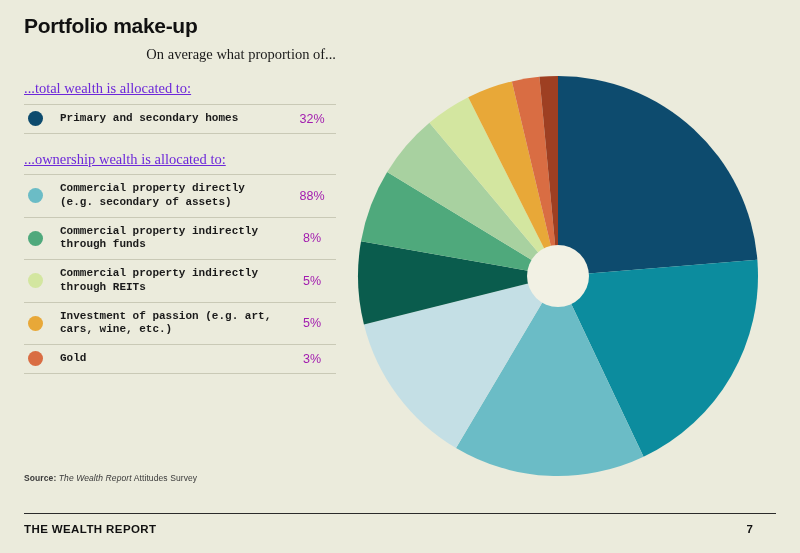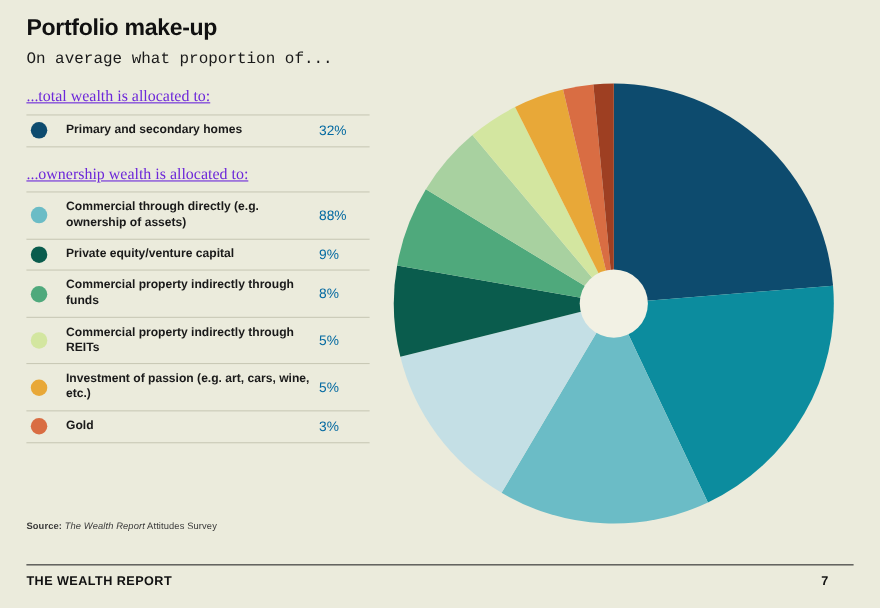--- a/index.html
+++ b/index.html
@@ -34,25 +34,26 @@
 
   .title {
     font-size: 21px;
     font-weight: bold;
     letter-spacing: -0.3px;
     color: #111111;
     line-height: 1.1;
   }
 
   .subtitle {
-    font-family: Liberation Mono, monospace;
+    font-family: Liberation Serif, serif;
     font-size: 14.5px;
     color: #1a1a1a;
     margin-top: 9px;
     line-height: 1.2;
+    text-align: right;
   }
 
   .section-head {
     font-family: "Liberation Serif", serif;
     font-size: 14.5px;
     color: #6d28d9;
     margin-top: 17px;
     margin-bottom: 6px;
     line-height: 1.2;
     text-decoration: underline;
@@ -87,27 +88,28 @@
   }
 
   .cell-label {
     font-size: 11px;
     font-weight: bold;
     line-height: 1.25;
     color: #1a1a1a;
     padding-top: 7px !important;
     padding-bottom: 7px !important;
     padding-right: 6px !important;
+    font-family: Liberation Mono, monospace;
   }
 
   .cell-value {
     font-size: 12.5px;
-    text-align: left;
+    text-align: center;
     white-space: nowrap;
-    color: #0369a1;
+    color: #a21caf;
     width: 46px;
     padding-right: 2px !important;
   }
 
   
   .source {
     position: absolute;
     left: 24px;
     top: 473px;
     font-size: 8.5px;
@@ -181,29 +183,22 @@
     </div>
 
     <div>
       <div class="section-head">...ownership wealth is allocated to:</div>
       <table class="legend-table">
         <tbody id="investable-rows">
             <tr class="legend-row">
               <td class="cell-dot">
                 <span class="dot" style="background: rgb(107, 188, 198);"></span>
               </td>
-              <td class="cell-label">Commercial through directly (e.g. ownership of assets)</td>
+              <td class="cell-label">Commercial property directly (e.g. secondary of assets)</td>
               <td class="cell-value">88%</td>
-            </tr>
-            <tr class="legend-row">
-              <td class="cell-dot">
-                <span class="dot" style="background: rgb(10, 92, 77);"></span>
-              </td>
-              <td class="cell-label">Private equity/venture capital</td>
-              <td class="cell-value">9%</td>
             </tr>
             <tr class="legend-row">
               <td class="cell-dot">
                 <span class="dot" style="background: rgb(79, 169, 124);"></span>
               </td>
               <td class="cell-label">Commercial property indirectly through funds</td>
               <td class="cell-value">8%</td>
             </tr>
             <tr class="legend-row">
               <td class="cell-dot">

